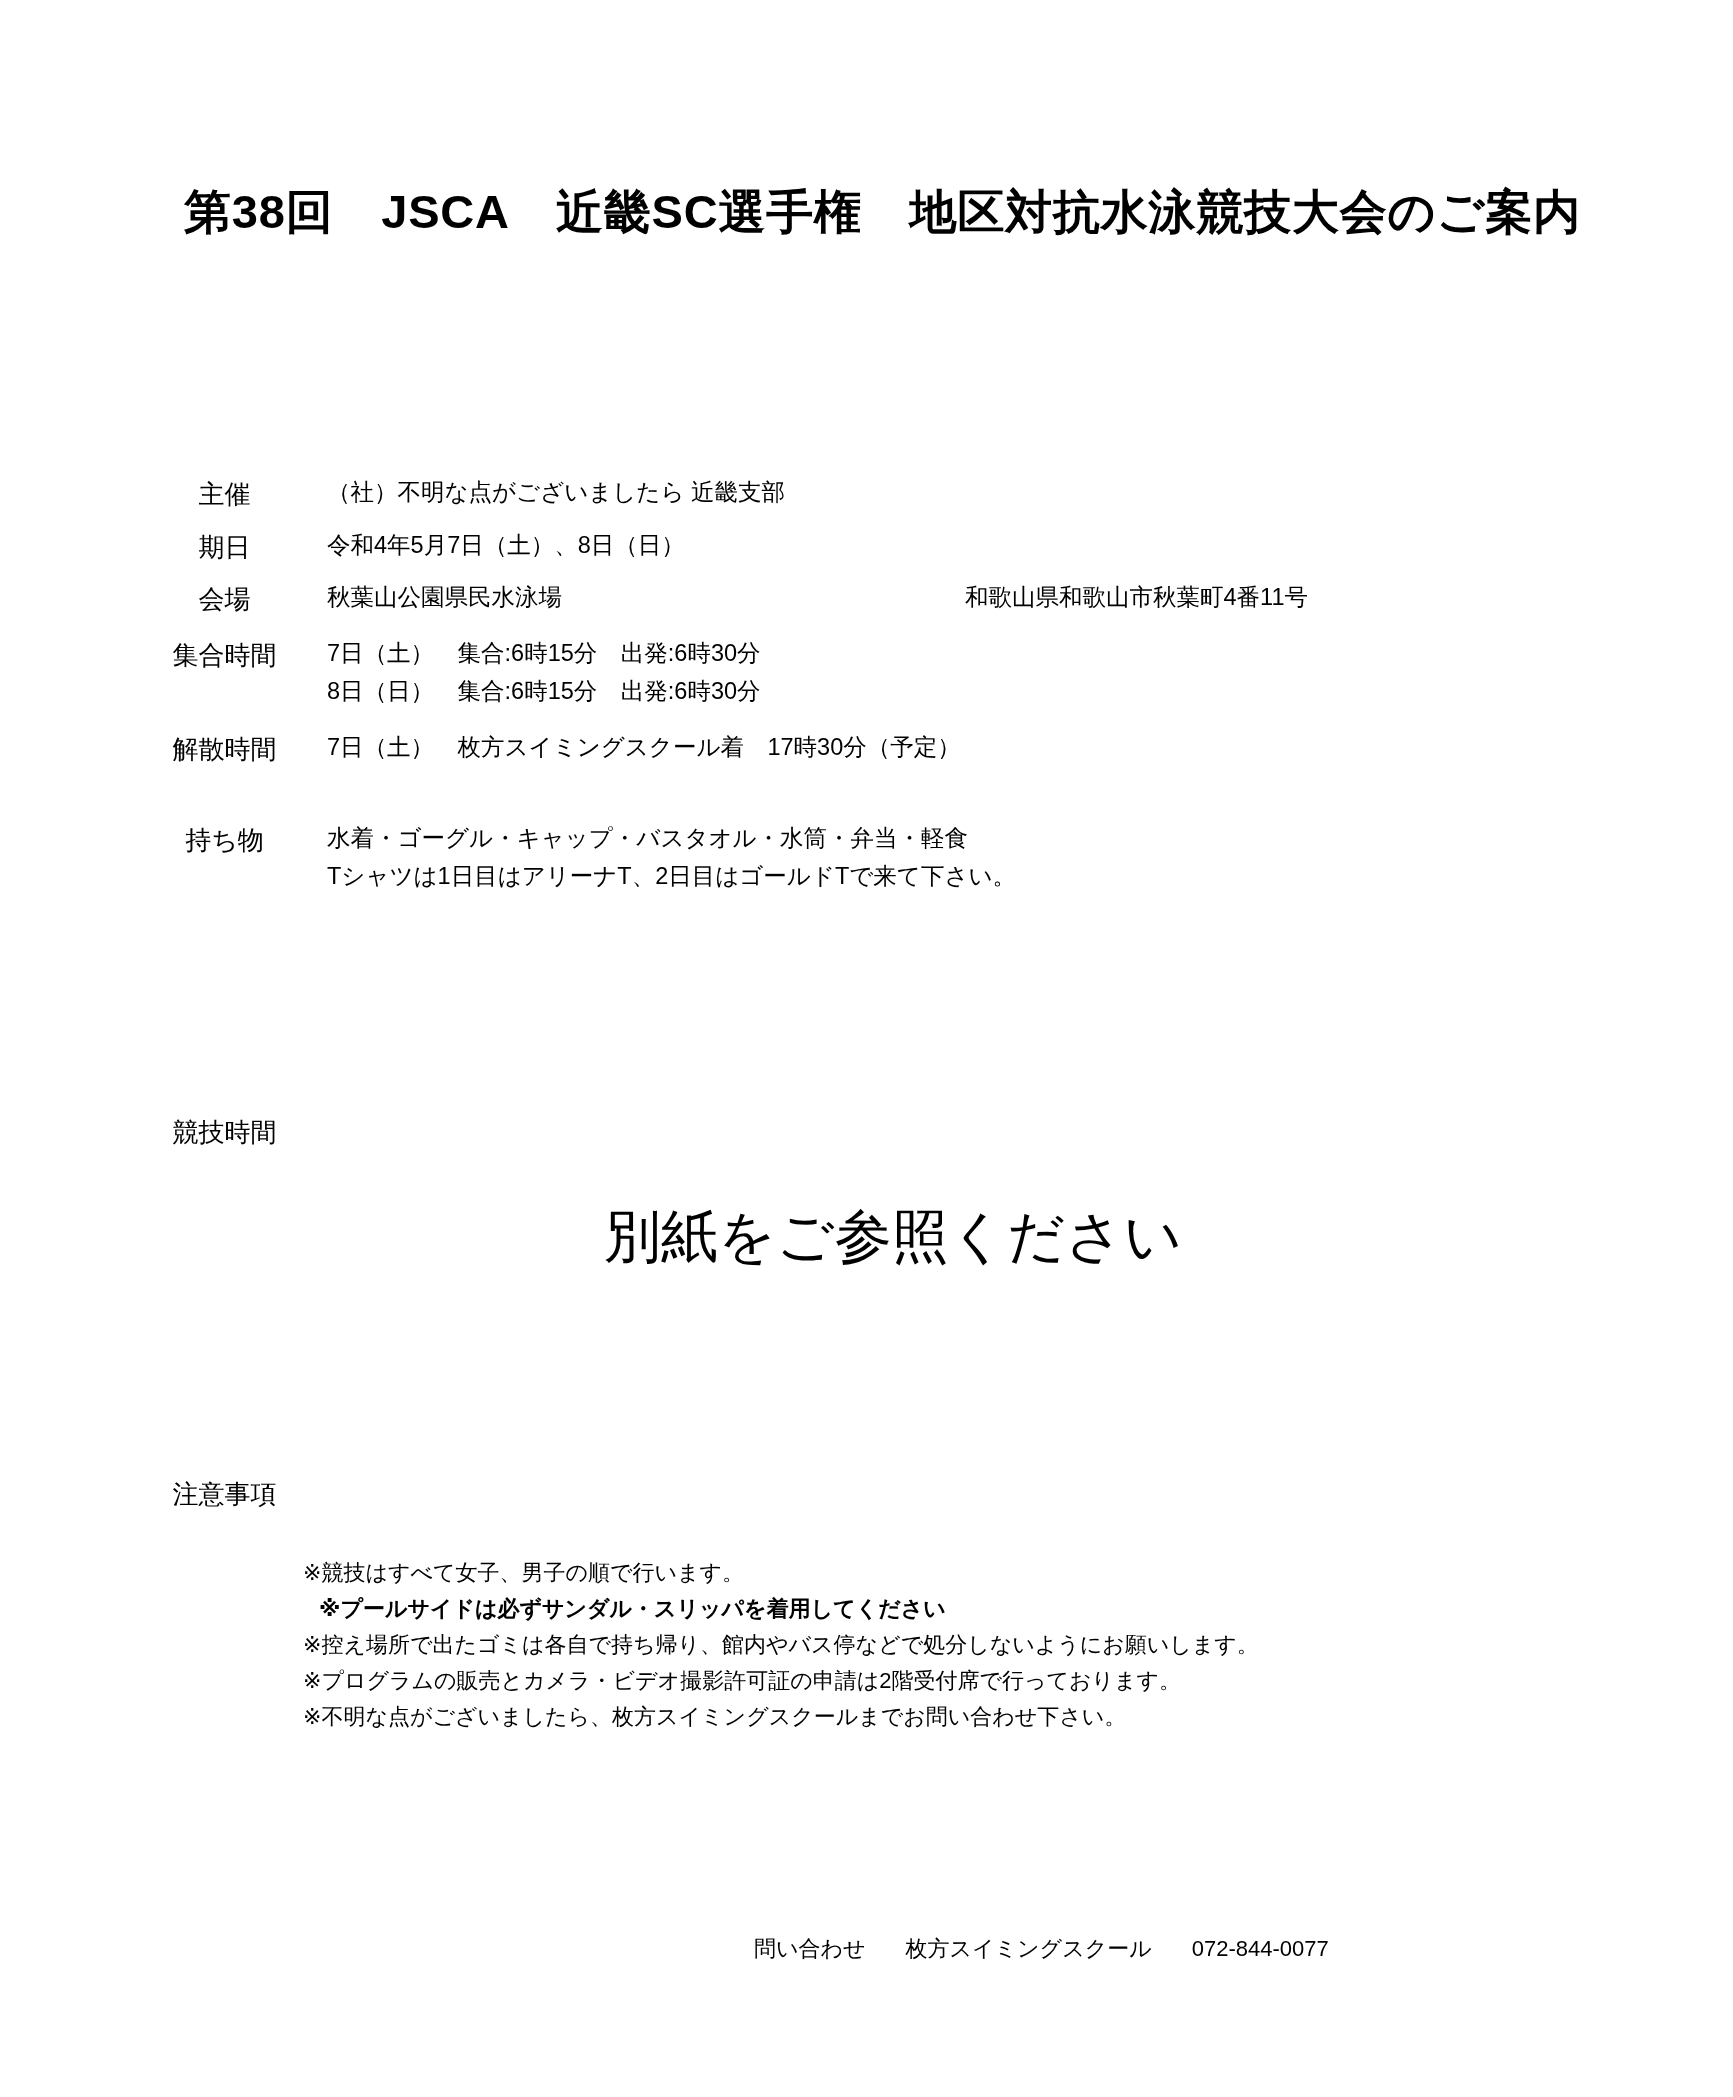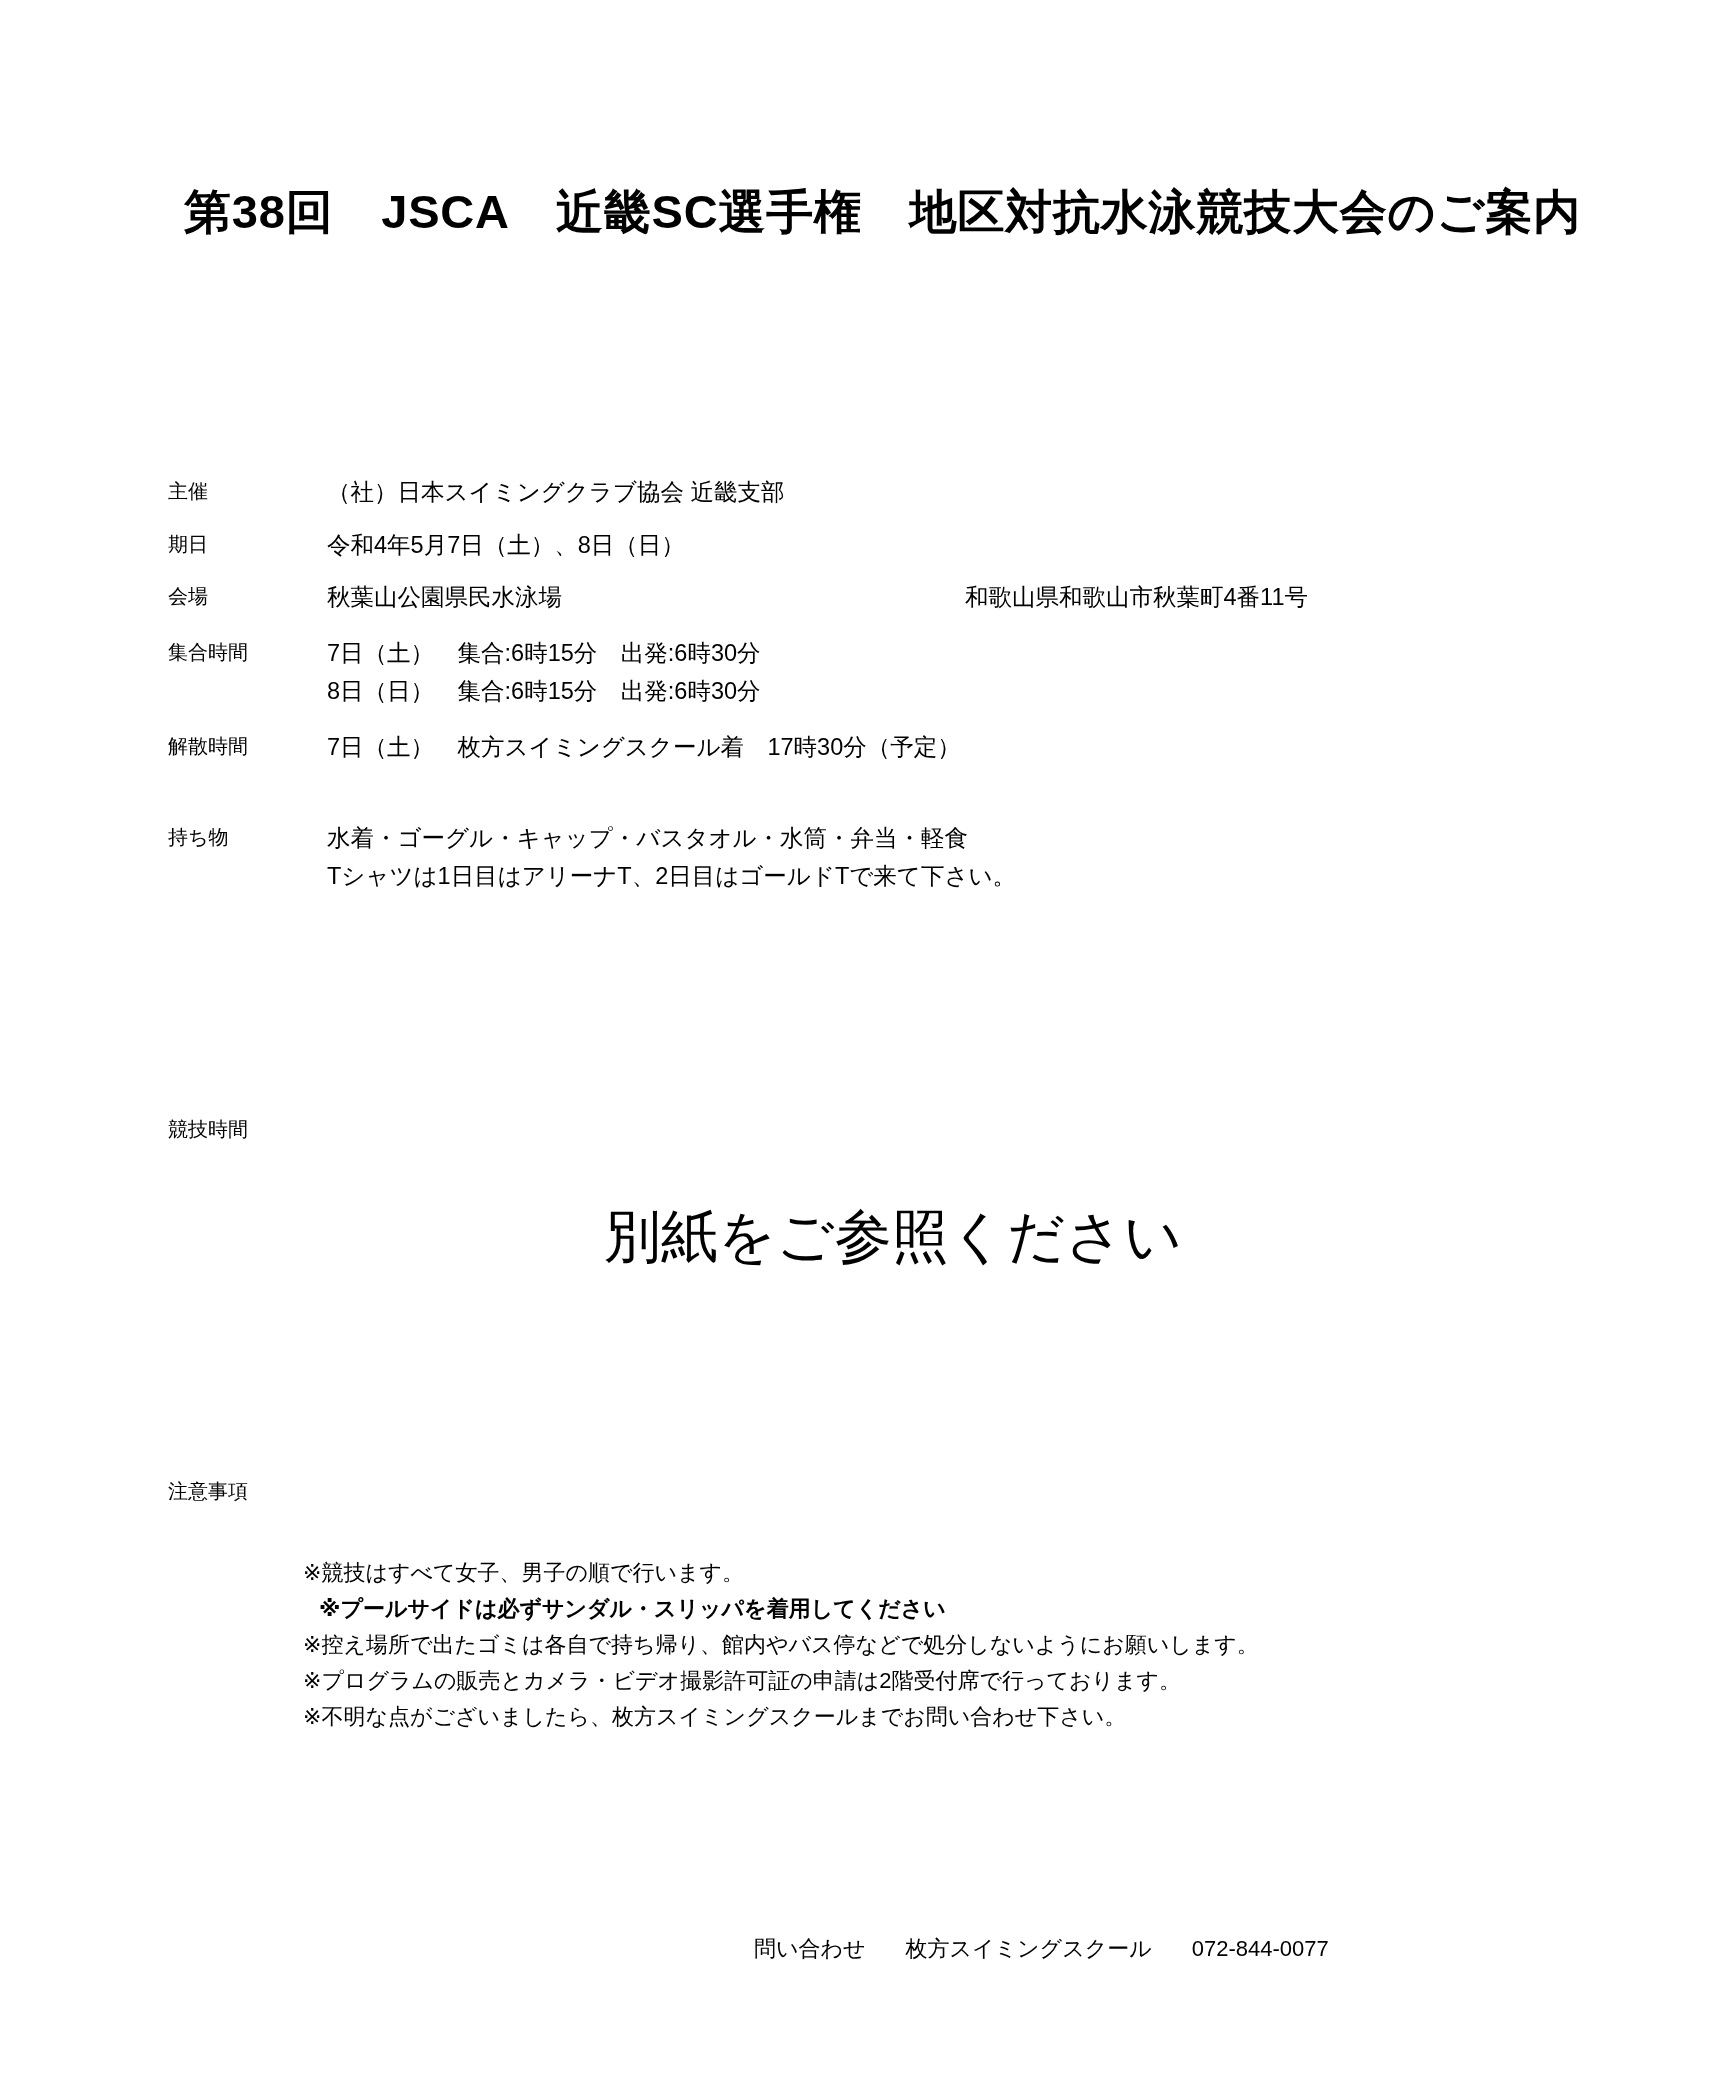--- a/index.html
+++ b/index.html
@@ -26,22 +26,22 @@
     font-size: 47px;
     font-weight: bold;
     letter-spacing: 0.8px;
     line-height: 1;
     white-space: nowrap;
   }
   .lbl {
     position: absolute;
     left: 168px;
     width: 113px;
-    text-align: left;
-    font-size: 20px;
+    text-align: center;
+    font-size: 26px;
     line-height: 1;
     white-space: nowrap;
   }
   .val {
     position: absolute;
     left: 327px;
     font-size: 23.5px;
     line-height: 1;
     white-space: nowrap;
   }
@@ -84,21 +84,21 @@
   }
 </style>
 </head>
 <body>
 
 <div class="page">
 
   <h1 class="title">第38回　JSCA　近畿SC選手権　地区対抗水泳競技大会のご案内</h1>
 
   <div class="lbl" style="top:481px">主催</div>
-  <div class="val" style="top:481px">（社）日本スイミングクラブ協会 近畿支部</div>
+  <div class="val" style="top:481px">（社）不明な点がございましたら 近畿支部</div>
 
   <div class="lbl" style="top:534px">期日</div>
   <div class="val" style="top:534px">令和4年5月7日（土）、8日（日）</div>
 
   <div class="lbl" style="top:586px">会場</div>
   <div class="val" style="top:586px">秋葉山公園県民水泳場</div>
   <div class="address" style="top:586px">和歌山県和歌山市秋葉町4番11号</div>
 
   <div class="lbl" style="top:642px">集合時間</div>
   <div class="val" style="top:642px">7日（土）　集合:6時15分　出発:6時30分</div>

